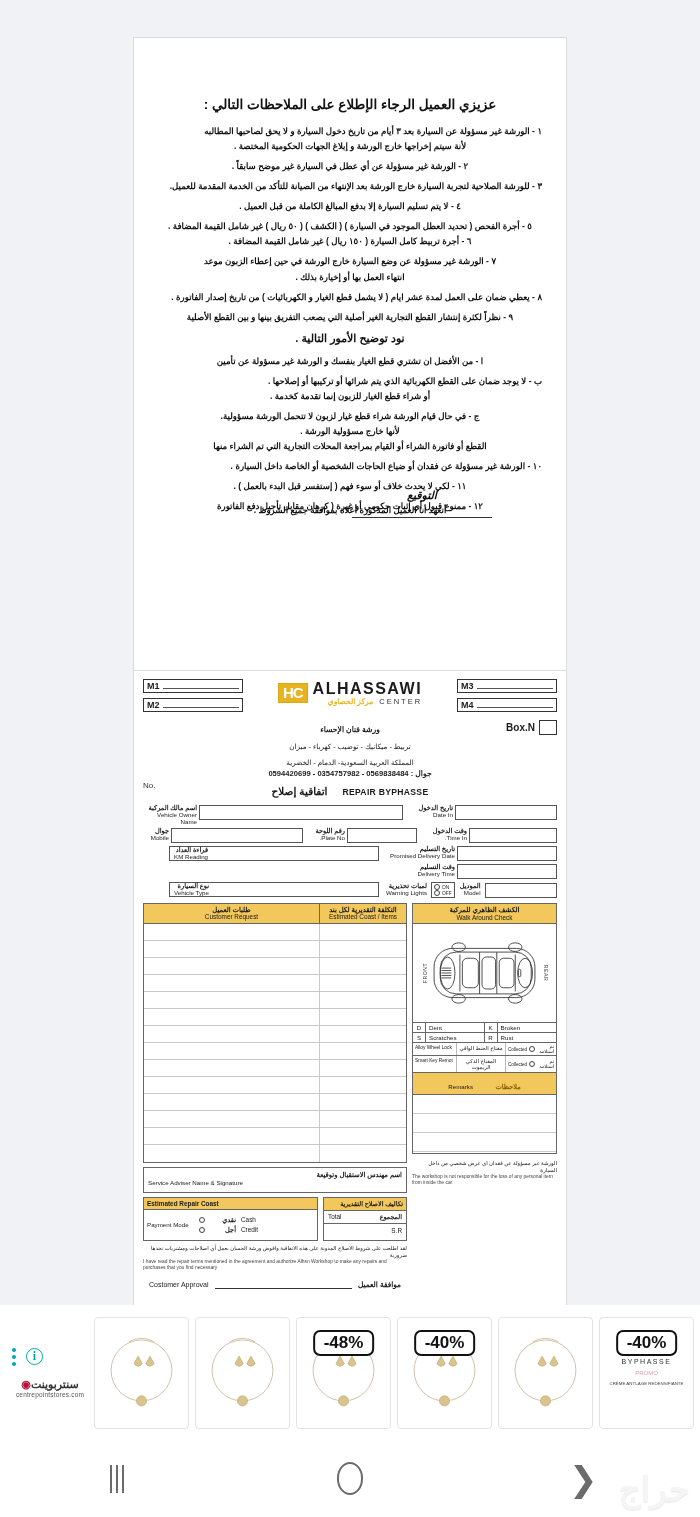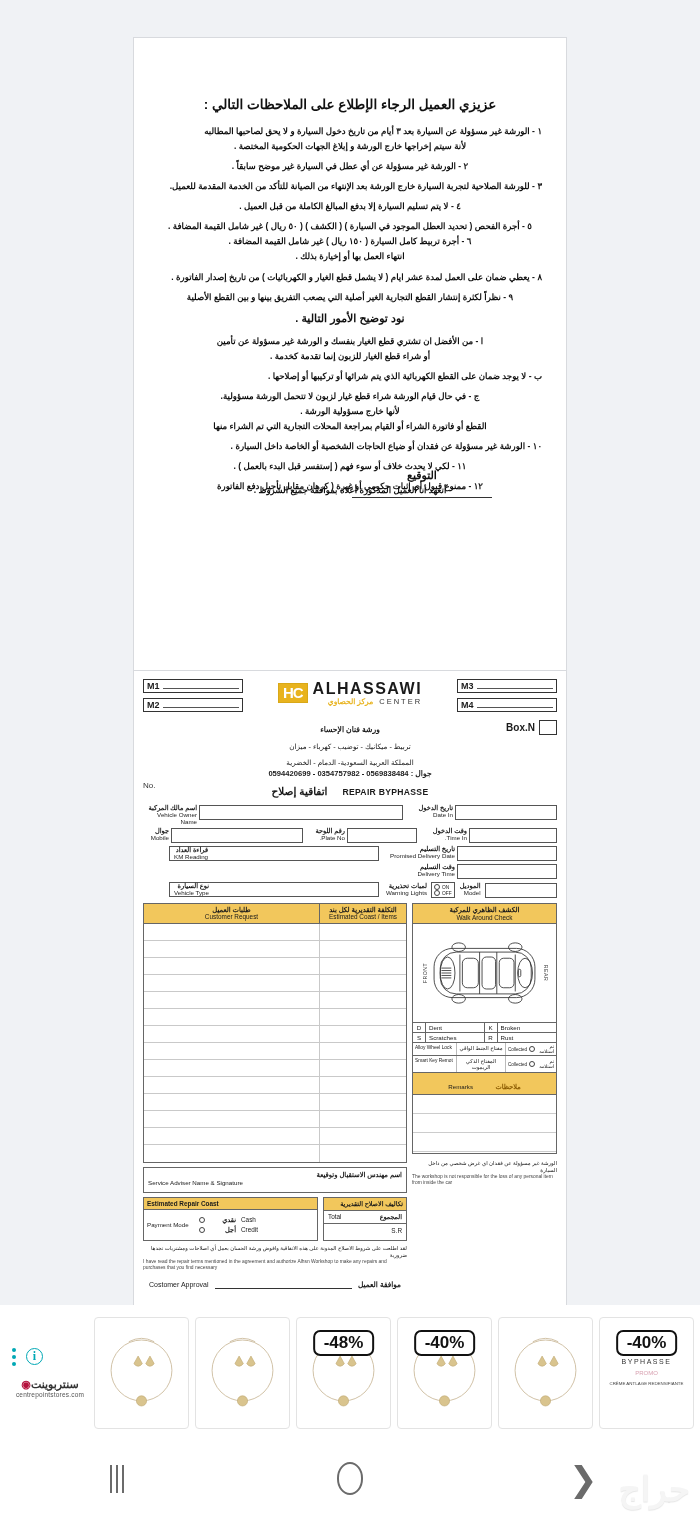--- a/index.html
+++ b/index.html
@@ -39,21 +39,21 @@
     text-align: right;
   }
   .t-line.c { text-align: center; }
   .t-line.sp { margin-top: 7px; }
   .t-head {
     font-size: 11px; font-weight: bold; text-align: center;
     margin: 8px 0 10px 0;
   }
   .sig-row {
     display: flex; align-items: flex-end; justify-content: flex-start;
-    direction: ltr; margin-top: -26px; margin-left: 24px; width: 190px;
+    direction: ltr; margin-top: -26px; margin-left: 24px; width: 190px; font-style: italic;
   }
   .sig-label { font-size: 11px; font-weight: bold; margin-bottom: 2px; }
   .sig-rule { border-bottom: 1.2px solid #333; width: 140px; height: 14px; }
 
   
   #doc-form { left: 133px; top: 670px; width: 434px; height: 772px; }
   .form-inner { padding: 8px 9px; color: #1a1a1a; }
 
   .hdr { display: flex; justify-content: space-between; align-items: flex-start; }
   .mbox-col { width: 100px; }
@@ -236,29 +236,30 @@
     <div class="terms-inner">
       <div class="terms-title">عزيزي العميل الرجاء الإطلاع على الملاحظات التالي :</div>
 
       <div class="t-line">١ - الورشة غير مسؤولة عن السيارة بعد ٣ أيام من تاريخ دخول السيارة و لا يحق لصاحبها المطالبه</div>
       <div class="t-line c">لأنة سيتم إخراجها خارج الورشة و إبلاغ الجهات الحكومية المختصة .</div>
       <div class="t-line c sp">٢ - الورشة غير مسؤولة عن أي عطل في السيارة غير موضح سابقاً .</div>
       <div class="t-line sp">٣ - للورشة الصلاحية لتجربة السيارة خارج الورشة بعد الإنتهاء من الصيانة للتأكد  من الخدمة المقدمة للعميل.</div>
       <div class="t-line c sp">٤ - لا يتم تسليم السيارة إلا بدفع المبالغ الكاملة من قبل العميل .</div>
       <div class="t-line c sp">٥ - أجرة الفحص ( تحديد العطل الموجود في السيارة ) ( الكشف ) ( ٥٠ ريال  )  غير شامل القيمة المضافة .</div>
       <div class="t-line c">٦ - أجرة تربيط  كامل السيارة ( ١٥٠ ريال )  غير شامل القيمة المضافة .</div>
+      <div class="t-line c sp">٧ - الورشة غير مسؤولة عن وضع السيارة خارج الورشة في حين إعطاء الزبون موعد</div>
       <div class="t-line c">انتهاء العمل بها أو إخيارة بذلك .</div>
       <div class="t-line sp">٨ - يعطي ضمان على العمل لمدة عشر ايام ( لا يشمل قطع الغيار و الكهربائيات  )   من تاريخ إصدار الفاتورة .</div>
       <div class="t-line c sp">٩ - نظراً لكثرة إنتشار القطع التجارية الغير أصلية التي يصعب التفريق بينها و بين القطع الأصلية</div>
 
       <div class="t-head">نود توضيح الأمور التالية .</div>
 
       <div class="t-line c">ا - من الأفضل ان تشتري قطع الغيار بنفسك و الورشة غير مسؤولة عن تأمين</div>
+      <div class="t-line sp">ب - لا يوجد ضمان على القطع الكهربائية الذي يتم شرائها أو تركيبها أو إصلاحها .</div>
       <div class="t-line c">أو شراء قطع الغيار للزبون إنما تقدمة كخدمة  .</div>
-      <div class="t-line sp">ب - لا يوجد ضمان على القطع الكهربائية الذي يتم شرائها أو تركيبها أو إصلاحها .</div>
       <div class="t-line c sp">ج - في حال قيام الورشة شراء قطع غيار لزبون لا تتحمل الورشة مسؤولية.</div>
       <div class="t-line c">لأنها خارج مسؤولية الورشة .</div>
       <div class="t-line c">القطع أو فاتورة الشراء أو القيام بمراجعة المحلات التجارية  التي تم الشراء منها</div>
 
       <div class="t-line sp">١٠ - الورشة غير مسؤولة عن فقدان أو ضياع الحاجات الشخصية أو الخاصة داخل السيارة .</div>
       <div class="t-line c sp">١١ - لكي لا يحدث خلاف أو سوء فهم ( إستفسر قبل البدء بالعمل ) .</div>
       <div class="t-line c sp">١٢ - ممنوع قبول أي إثبات حكومي أو غيرة ( كرهان مقابل تأجيل دفع الفاتورة</div>
 
       <div class="sig-row">
         <div style="display:flex;flex-direction:column;align-items:center;">

